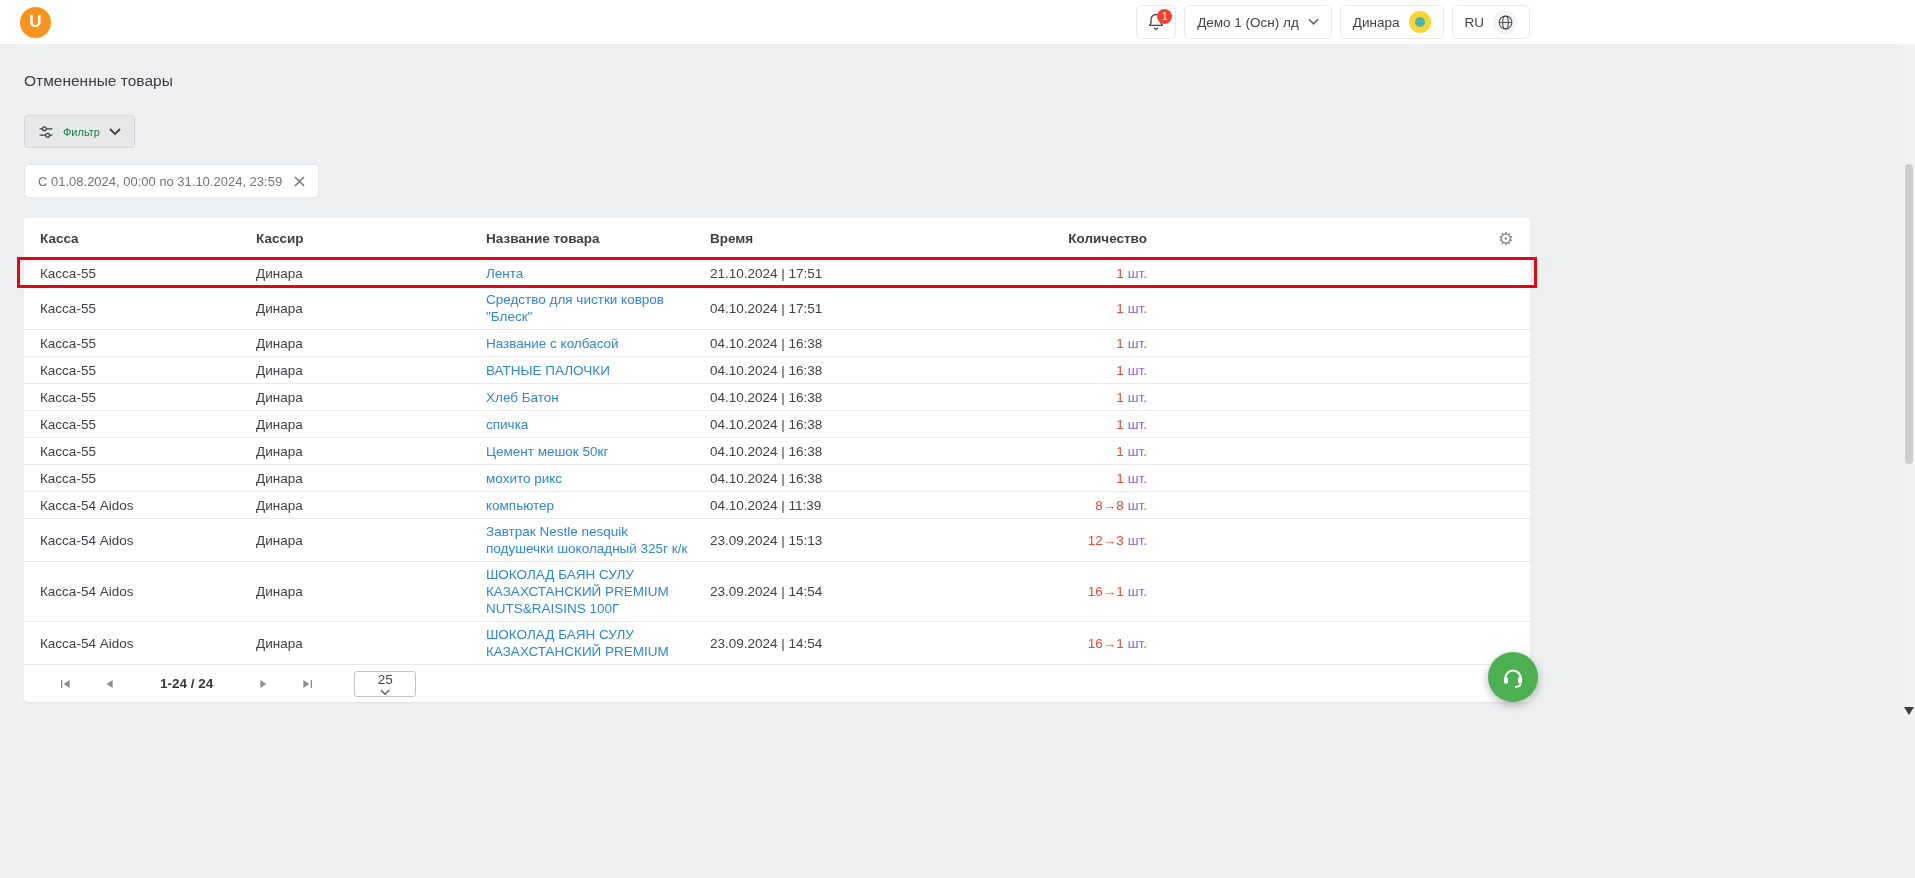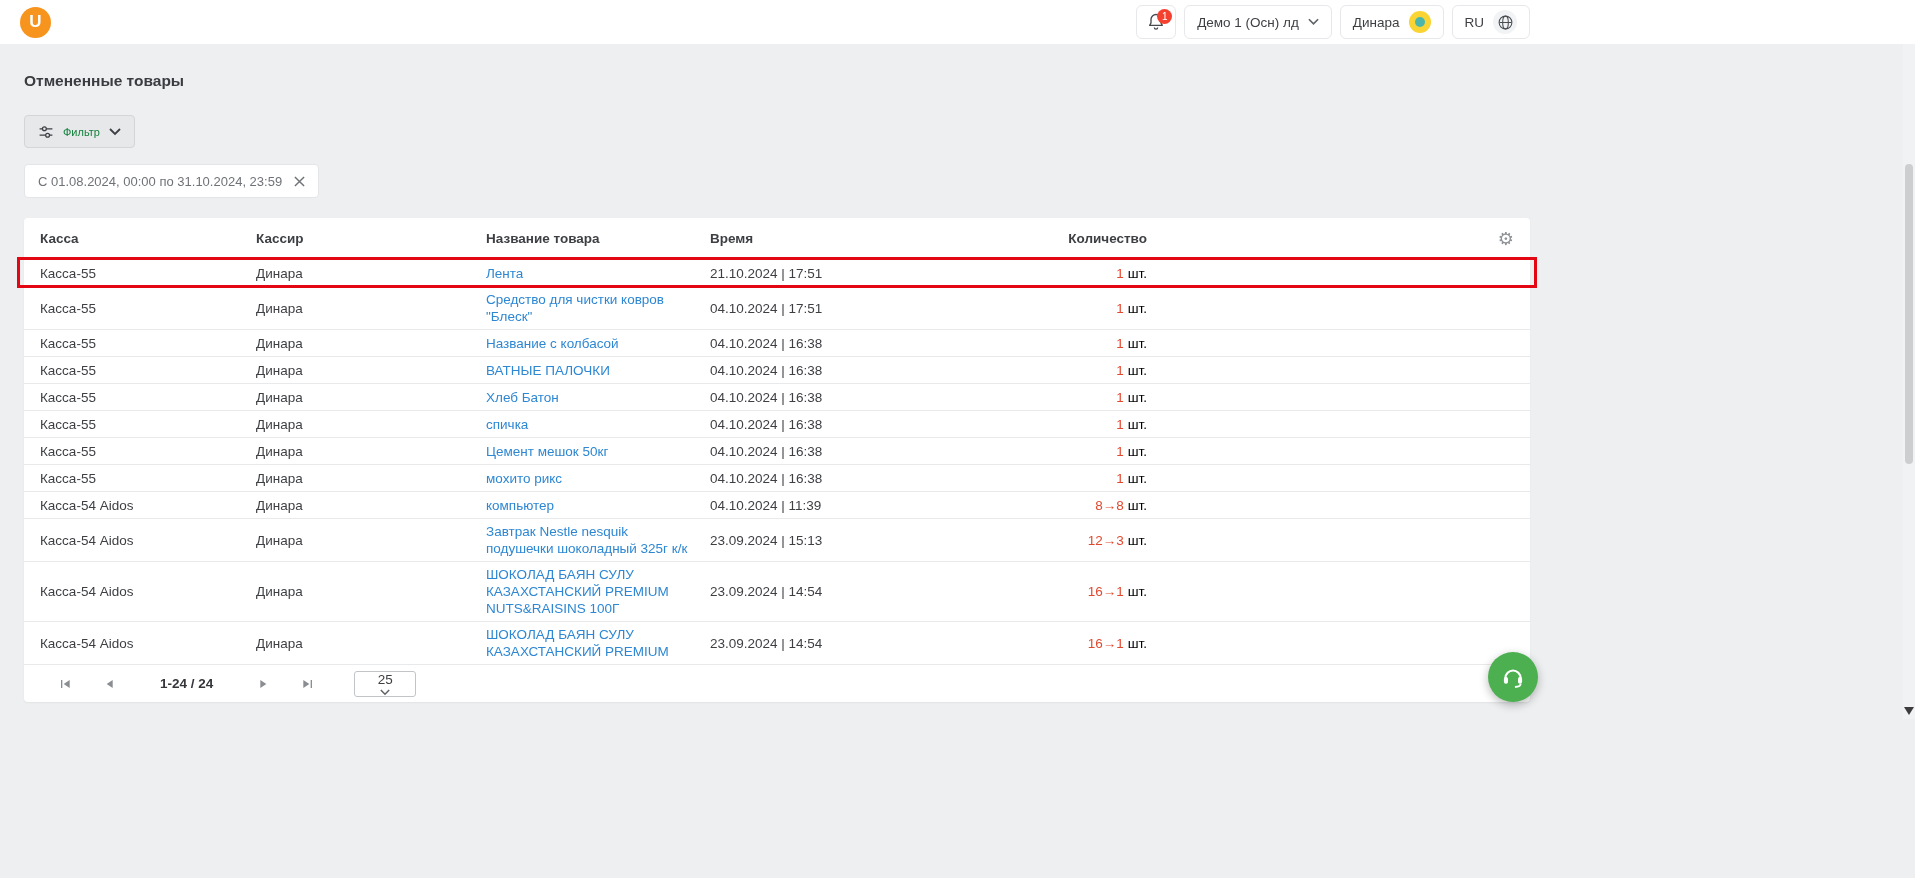--- a/index.html
+++ b/index.html
@@ -43,21 +43,21 @@
     position:absolute; left:6px; top:6px; width:10px; height:10px;
     border-radius:50%; background:#4db6ac;
   }
   .globe-wrap {
     width:24px; height:24px; border-radius:50%; background:#f1f3f4;
     display:flex; align-items:center; justify-content:center;
   }
 
   
   .content { padding:0 24px; width:1557px; }
-  .page-title { margin-top:28px; font-size:15.5px; font-weight:bold; color:#3a3c40; }
+  .page-title { margin-top:28px; font-size:15.5px; font-weight:normal; color:#3a3c40; }
 
   .filter-btn {
     margin-top:25px; display:inline-flex; align-items:center; gap:9px;
     height:33px; padding:0 13px; background:#e6e8ea; border:1px solid #d3d6d9;
     border-radius:4px; font-size:11px; color:#15803d; cursor:pointer;text-align:center;
   }
 
   .chip-row { margin-top:16px; }
   .chip {
     display:inline-flex; align-items:center; gap:12px; height:34px;
@@ -82,21 +82,21 @@
 
   .trow {
     border-top:1px solid #e8e9ea; min-height:27px; padding:4px 16px;
     font-size:13.5px; color:#3d3f43; position:relative;
   }
   .cell { line-height:17px; }
   .product-cell { padding-right:14px; }
   .product-link { color:#2d87d3; text-decoration:none; cursor:pointer; }
   .qty-cell { text-align:right; white-space:nowrap; }
   .qty-num { color:#e1492f; }
-  .qty-unit { color:#000000; margin-left:4px; }
+  .qty-unit { color:#8b5cf6; margin-left:4px; }
 
   .hl { display:none; }
   .trow.highlighted .hl {
     display:block; position:absolute; left:-7px; right:-7px; top:-3px; bottom:-2px;
     border:3px solid #e30613; pointer-events:none; z-index:5;
   }
 
   
   .pagination {
     display:flex; align-items:center; gap:23px;

